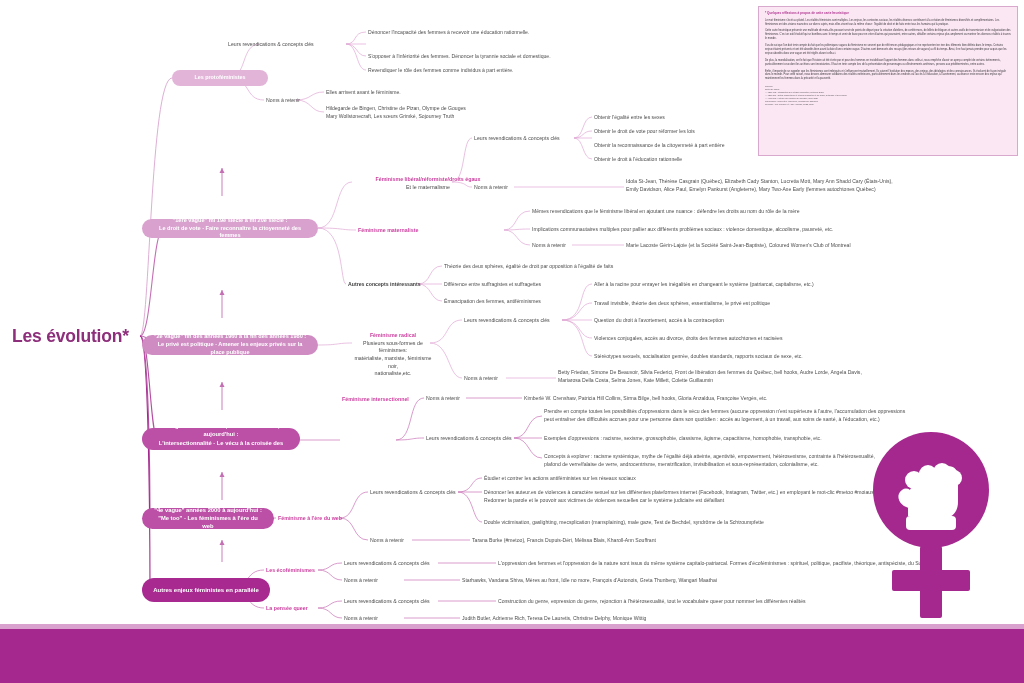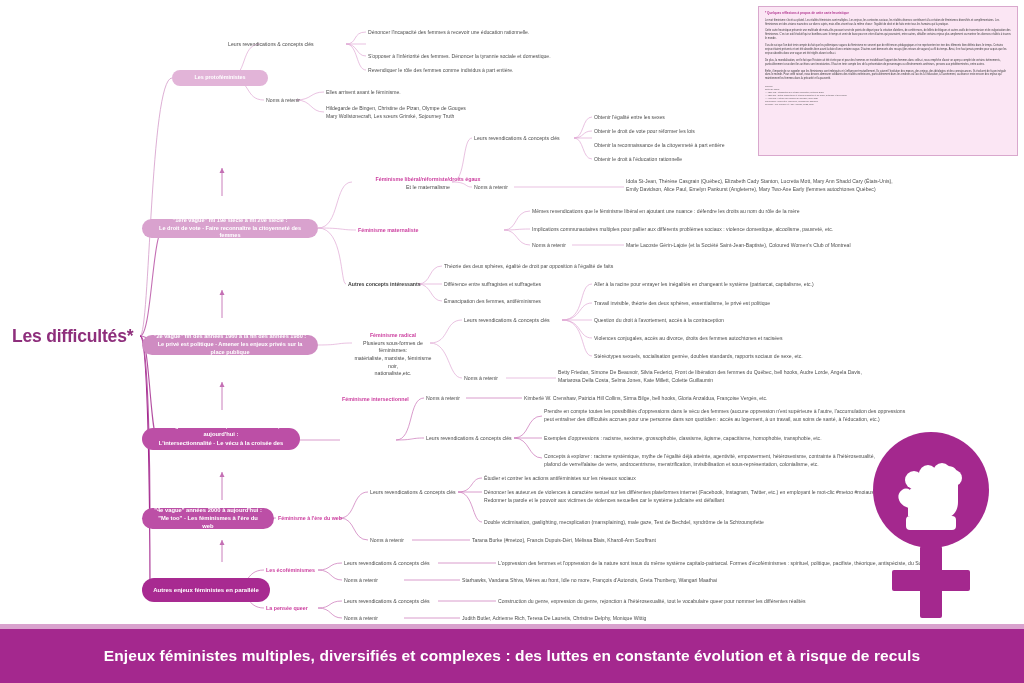--- a/index.html
+++ b/index.html
@@ -197,21 +197,21 @@
       <path d="M318 570 C332 570 330 580 342 580"></path>
       <path d="M318 608 C332 608 328 601 342 601"></path>
       <path d="M318 608 C332 608 330 618 342 618"></path>
       <path d="M438 563 L496 563"></path>
       <path d="M404 580 L460 580"></path>
       <path d="M438 601 L496 601"></path>
       <path d="M404 618 L460 618"></path>
     </g>
   </svg>
 
-  <div class="root-title" style="left:12px;top:326px;">Les difficultés*</div>
+  <div class="root-title" style="left:12px;top:326px;">Les évolution*</div>
 
   <div class="note">
     <span class="note-title">* Quelques réflexions à propos de cette carte heuristique</span>
     <p>Le mot féminisme s'écrit au pluriel. Les réalités féministes sont multiples. Les enjeux, les contextes sociaux, les réalités diverses contribuent à la création de féminismes diversifiés et complémentaires. Les féminismes ont des visions nuancées sur divers sujets, mais elles visent tous la même chose : l'égalité de droit et de faits entre tous les humains qui la pratique.</p>
     <p>Cette carte heuristique présente une multitude de mots-clés pouvant servir de points de départ pour la création d'ateliers, de conférences, de billets de blogues et autres outils de transmission et de vulgarisation des féminismes. C'est un outil évolutif qui se bonifiera avec le temps et venir de base pour en créer d'autres qui pourraient, entre autres, détailler certains enjeux plus amplement ou montrer les diverses réalités à travers le monde.</p>
     <p>Il va de soi que l'on doit tenir compte du fait que les polémiques vagues du féminisme ne servent que de références pédagogiques et ne représentent en rien des éléments bien définis dans le temps. Certains enjeux étaient présents et ont été abordés bien avant la date d'une certaine vague. D'autres sont demeurés des recaps (des retours de vagues) au fil du temps. Ainsi, il ne faut jamais prendre pour acquis que les enjeux abordés dans une vague ont été réglés durant celle-ci.</p>
     <p>De plus, la mondialisation, ont le fait que l'histoire ait été écrite par et pour des hommes en invisibilisant l'apport des femmes dans celle-ci, nous empêche d'avoir un aperçu complet de certains évènements, particulièrement ceux dont les archives sont inexistantes. Il faut en tenir compte lors de la présentation de personnages ou d'évènements antérieurs, persons aux prédéterminées, entre autres.</p>
     <p>Enfin, il importe de se rappeler que les féminismes sont imbriqués et s'influencent mutuellement. Ils suivent l'évolution des mœurs, des enjeux, des idéologies et des connaissances. Ils évoluent de façon inégale dans le monde. Pour cette raison, nous devons demeurer solidaires des réalités extérieures, particulièrement dans les endroits où l'accès à l'éducation, à l'avortement, au divorce reste encore des enjeux qui maintiennent les femmes dans la précarité et la pauvreté.</p>
     <div class="ref">
       <div>Sources</div>
@@ -347,16 +347,15 @@
       <circle cx="62" cy="44" r="9"></circle>
       <circle cx="76" cy="42" r="9"></circle>
       <circle cx="88" cy="48" r="8"></circle>
       <path d="M38 76 C32 72 30 64 36 60 C40 57 45 59 47 64 L47 80 Z"></path>
       <rect x="40" y="86" width="50" height="14" rx="4"></rect>
     </g>
   </svg>
 
   <div class="footer-top"></div>
   <div class="footer">
-    <div class="footer-title">Enjeux féministes multiples, diversifiés et complexes : des luttes en constante évolution et à risque de reculs</div>
   </div>
 
 </div>
 
 </body></html>

